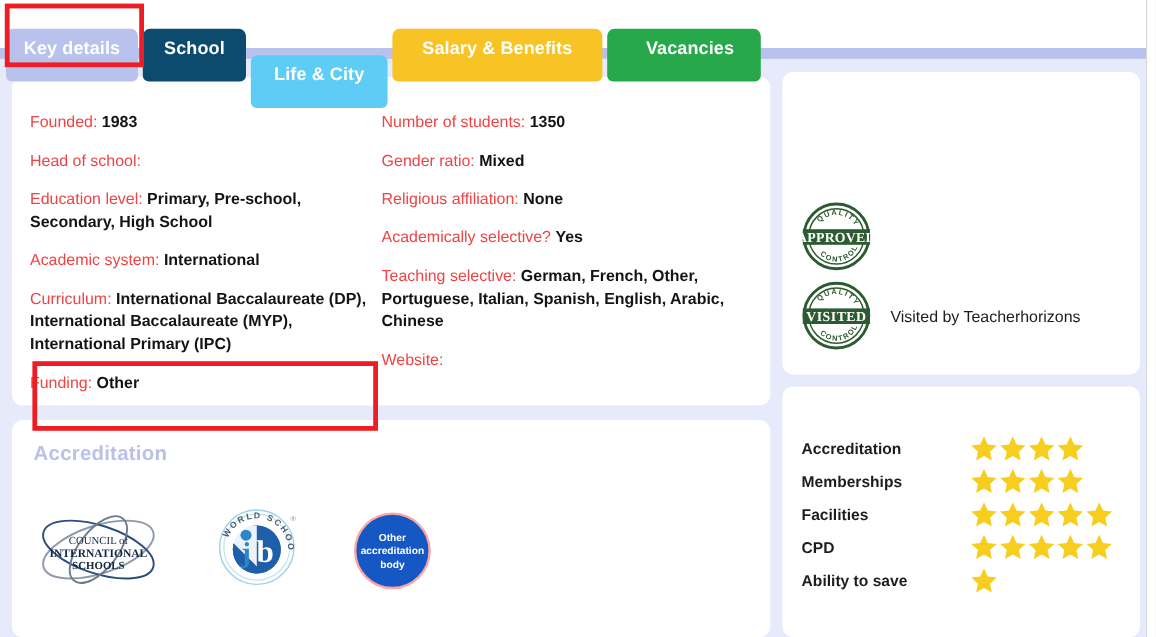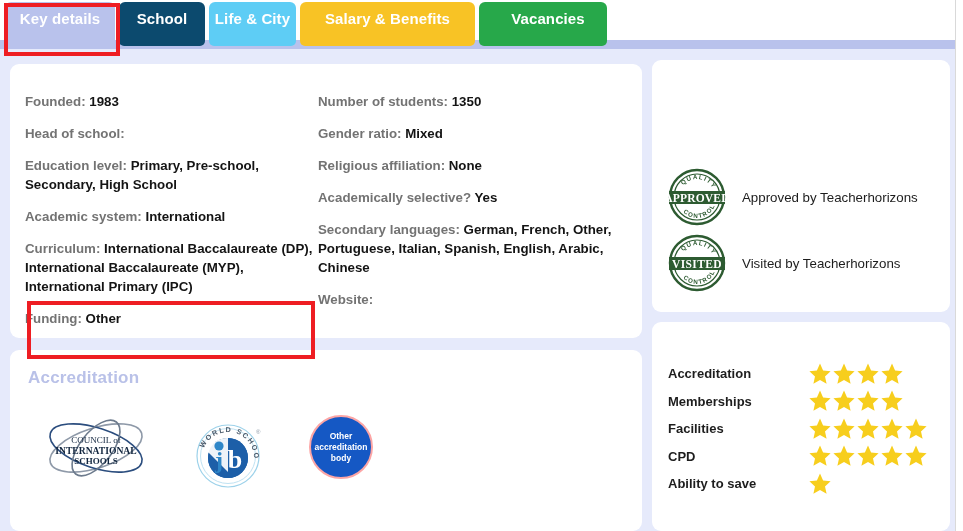--- a/index.html
+++ b/index.html
@@ -34,21 +34,21 @@
     display: flex;
     align-items: flex-start;
     justify-content: center;
     padding-top: 8px;
     letter-spacing: .1px;
     white-space: nowrap;
     user-select: none;
   }
   .tab.t0 { width: 110px; }
   .tab.t1 { width: 86px; }
-  .tab.t2 { width: 87px; }
+  .tab.t2 { width: 114px; margin-top: 44px; }
   .tab.t3 { width: 175px; }
   .tab.t4 { width: 128px; padding-left: 10px; }
 
   
   .tab-underband {
     position: absolute; left: 0; top: 40px; width: 955px; height: 9px;
     background: #b9c2ec;
     z-index: 1;
   }
   .page-bg {
@@ -77,42 +77,42 @@
   
   .col {
     position: absolute;
     font-size: 13.3px;
     color: #1d1d1d;
     line-height: 19px;
   }
   #col-left  { left: 15px; top: 28px; width: 290px; }
   #col-right { left: 308px; top: 28px; width: 300px; }
   .field { margin-bottom: 13px; }
-  .field .lbl { font-weight: bold; color: #737373; }
+  .field .lbl { font-weight: normal; color: #ef4444; }
   .field .val { font-weight: bold; color: #141414; }
 
   
   .annot {
     position: absolute;
     border: 4px solid #ee1d23;
     pointer-events: none;
     z-index: 20;
   }
   #annot-tab        { left: 4px;   top: 3px;   width: 116px; height: 53px; }
   #annot-curriculum { left: 17px;  top: 237px; width: 288px; height: 58px; }
 
   
   .accred-title {
     position: absolute; left: 18px; top: 18px;
     font-size: 17px; font-weight: bold; color: #b9c1e8;
     letter-spacing: .2px;
   }
   .logo-row {
-    position: absolute; left: 32px; top: 62px;
-    display: flex; align-items: flex-start; gap: 40px;
+    position: absolute; left: 18px; top: 62px;
+    display: flex; align-items: flex-end; gap: 40px;
   }
   .logo-box { width: 108px; height: 72px; display:flex; align-items:center; justify-content:center; }
   .logo-box.ib { width: 76px; height: 82px; }
   .logo-box.other { width: 70px; height: 70px; }
 
   .other-circle {
     width: 64px; height: 64px; border-radius: 50%;
     background: #1558c4; border: 2px solid #fca5a5;
     color: #ffffff; font-size: 8.5px; font-weight: bold;
     line-height: 11px; text-align: center;
@@ -172,21 +172,21 @@
         <div class="field"><span class="lbl">Education level: </span><span class="val">Primary, Pre-school, Secondary, High School</span></div>
         <div class="field"><span class="lbl">Academic system: </span><span class="val">International</span></div>
         <div class="field"><span class="lbl">Curriculum: </span><span class="val">International Baccalaureate (DP), International Baccalaureate (MYP), International Primary (IPC)</span></div>
         <div class="field"><span class="lbl">Funding: </span><span class="val">Other</span></div>
       </div>
     <div class="col" id="col-right">
         <div class="field"><span class="lbl">Number of students: </span><span class="val">1350</span></div>
         <div class="field"><span class="lbl">Gender ratio: </span><span class="val">Mixed</span></div>
         <div class="field"><span class="lbl">Religious affiliation: </span><span class="val">None</span></div>
         <div class="field"><span class="lbl">Academically selective? </span><span class="val">Yes</span></div>
-        <div class="field"><span class="lbl">Secondary languages: </span><span class="val">German, French, Other, Portuguese, Italian, Spanish, English, Arabic, Chinese</span></div>
+        <div class="field"><span class="lbl">Teaching selective: </span><span class="val">German, French, Other, Portuguese, Italian, Spanish, English, Arabic, Chinese</span></div>
         <div class="field"><span class="lbl">Website:</span><span class="val"></span></div>
       </div>
     <div class="annot" id="annot-curriculum"></div>
   </div>
 
   <div class="panel" id="panel-accred">
     <div class="accred-title">Accreditation</div>
     <div class="logo-row">
 
       <div class="logo-box">
@@ -244,21 +244,20 @@
         <circle cx="31" cy="31" r="23" fill="none" stroke="#2d5b31" stroke-width="1.2"></circle>
         <rect x="3" y="25" width="56" height="13" fill="#2d5b31"></rect>
         <text x="31" y="35.5" font-family="Liberation Serif, serif" font-size="11.5" font-weight="bold" fill="#ffffff" text-anchor="middle" letter-spacing="0.2">APPROVED</text>
         <text font-family="Liberation Sans, sans-serif" font-size="6.2" font-weight="bold" fill="#2d5b31" letter-spacing="1.2">
           <textPath href="#arcA1" startOffset="22%">QUALITY</textPath>
         </text>
         <text font-family="Liberation Sans, sans-serif" font-size="6.2" font-weight="bold" fill="#2d5b31" letter-spacing="1.2">
           <textPath href="#arcA2" startOffset="24%">CONTROL</textPath>
         </text>
       </svg>
-      <div class="stamp-label">Approved by Teacherhorizons</div>
     </div>
 
     <div class="stamp-row" id="stamp-visited">
       <svg width="62" height="62" viewBox="0 0 62 62">
         <defs>
           <path id="arcV1" d="M 13 31 A 18 18 0 0 1 49 31" fill="none"></path>
           <path id="arcV2" d="M 12 33 A 19 19 0 0 0 50 33" fill="none"></path>
         </defs>
         <circle cx="31" cy="31" r="27" fill="none" stroke="#2d5b31" stroke-width="2.4"></circle>
         <circle cx="31" cy="31" r="23" fill="none" stroke="#2d5b31" stroke-width="1.2"></circle>

